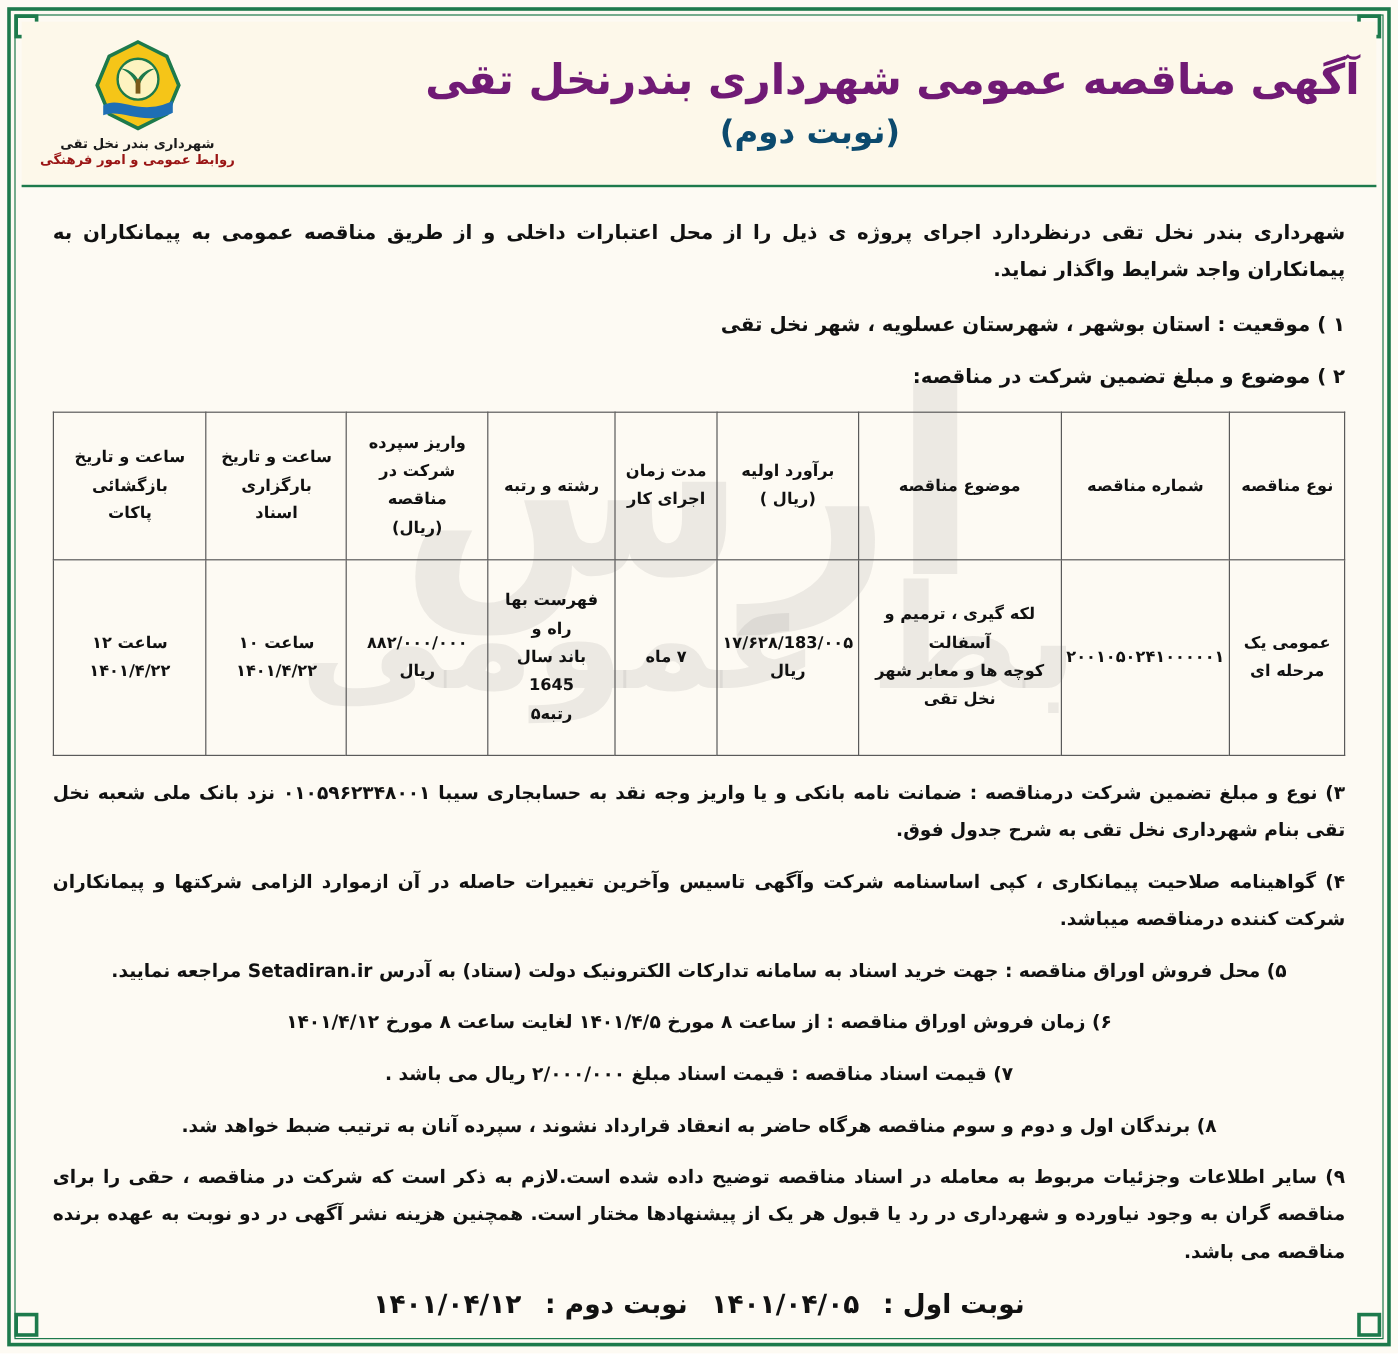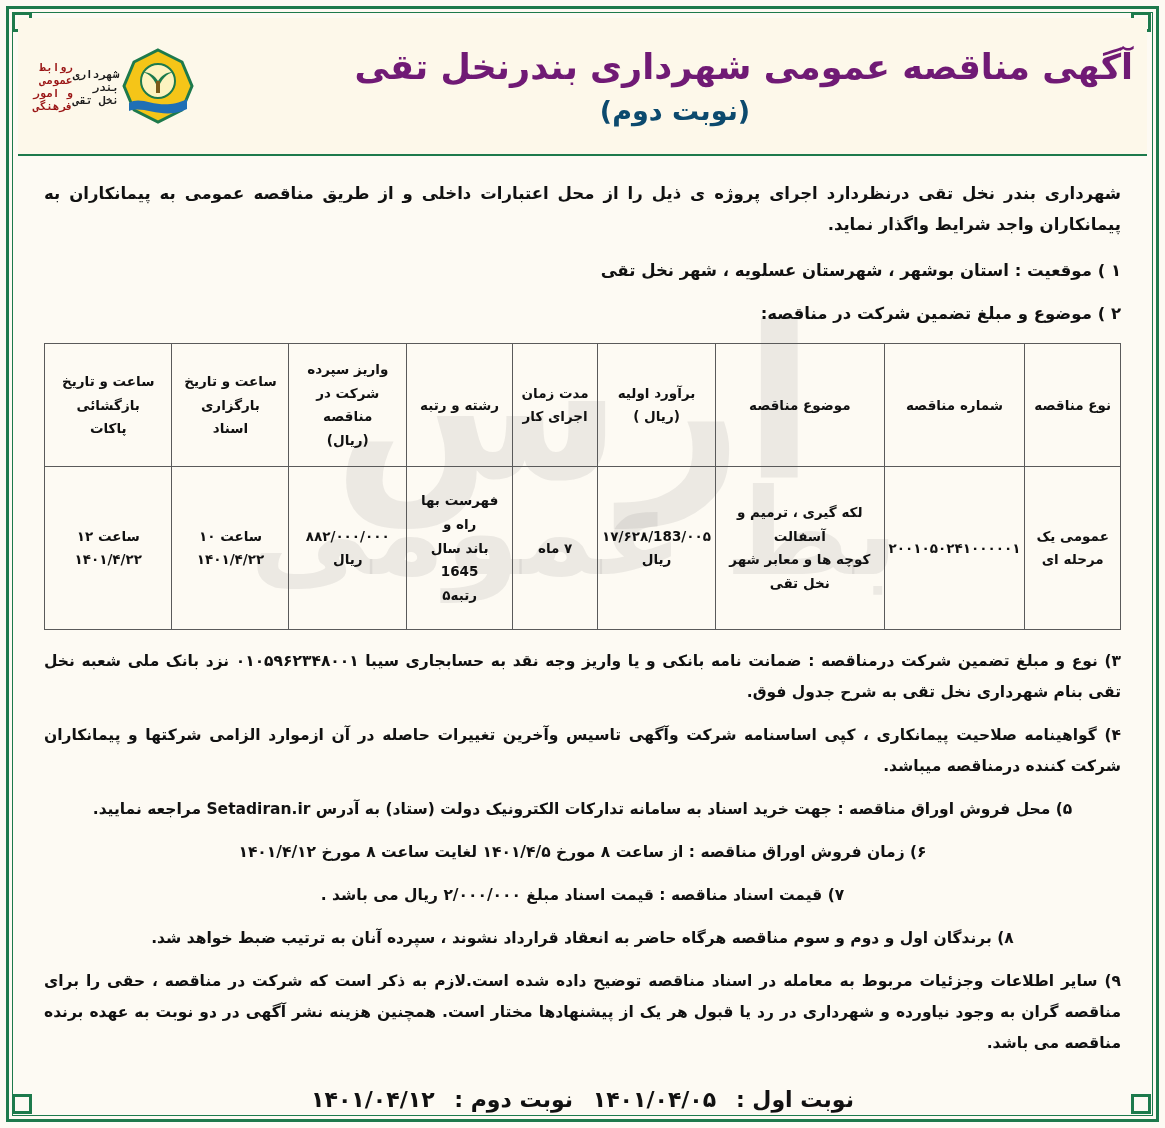--- a/index.html
+++ b/index.html
@@ -64,24 +64,23 @@
     display: flex;
     flex-direction: row-reverse;
     align-items: center;
     box-sizing: border-box;
     padding: 0 14px;
   }
   .logo-wrap {
     width: 165px;
     flex: 0 0 165px;
     display: flex;
-    flex-direction: row;
+    flex-direction: column;
     align-items: center;
     justify-content: space-between;
-    font-family: Liberation Mono, monospace;
   }
   .logo-badge {
     width: 78px;
     height: 78px;
     position: relative;
   }
   .logo-badge svg { display: block; }
   .logo-caption1 {
     font-size: 11px;
     color: #1b1b1b;
@@ -196,21 +195,21 @@
     font-weight: bold;
     color: #111;
   }
   .clause.center { text-align: center; }
 
   .dates-line {
     text-align: center;
     font-size: 22px;
     font-weight: bold;
     color: #111;
-    margin-top: 28px;
+    margin-top: 16px;
     letter-spacing: 0.5px;
   }
   .dates-line span { margin: 0 6px; }
 </style>
 </head>
 <body>
 
 <div class="page">
   <div class="frame-outer"></div>
   <div class="frame-inner"></div>

